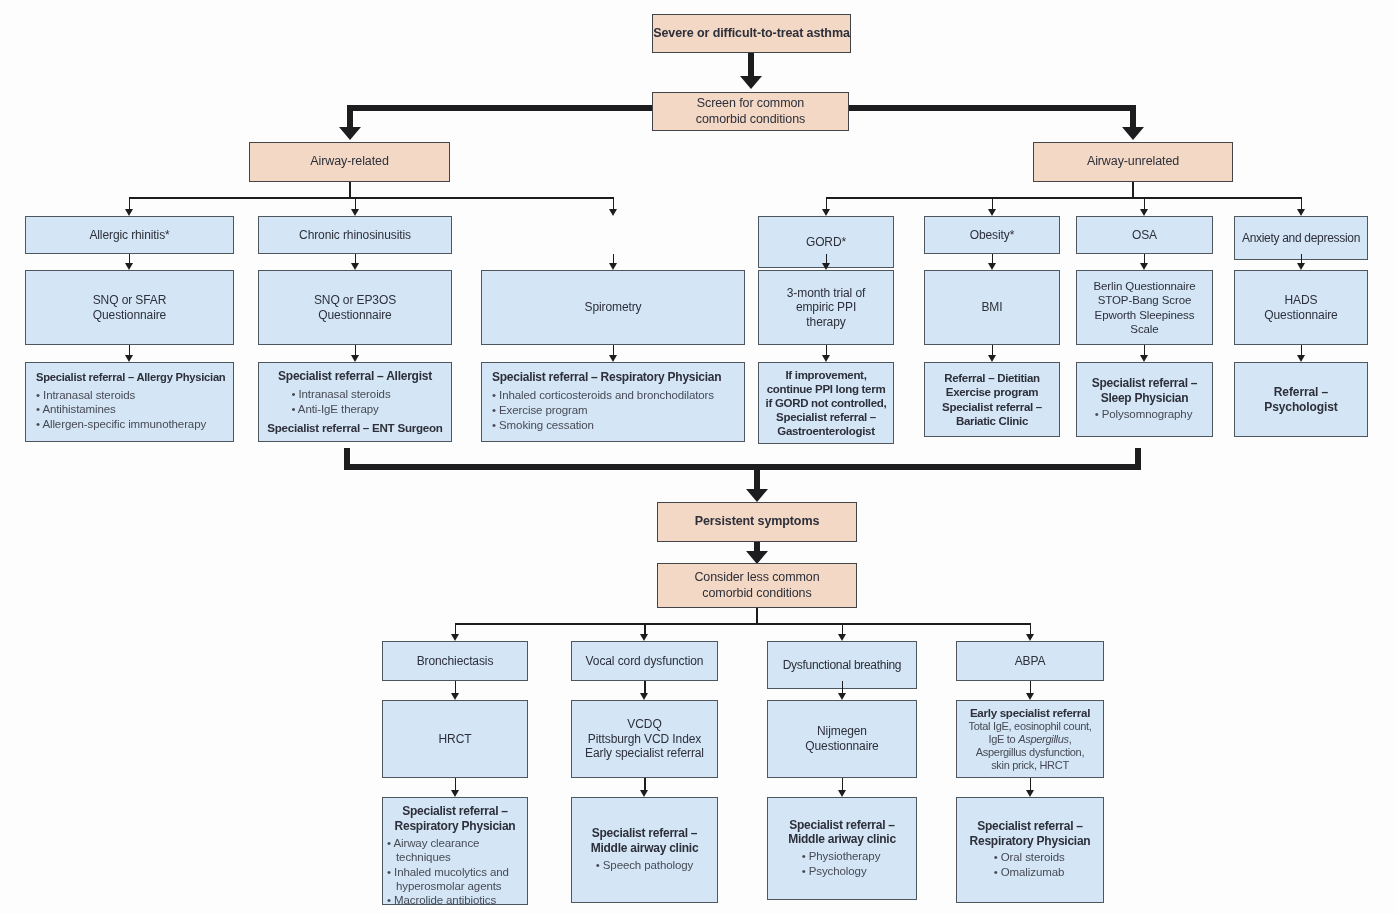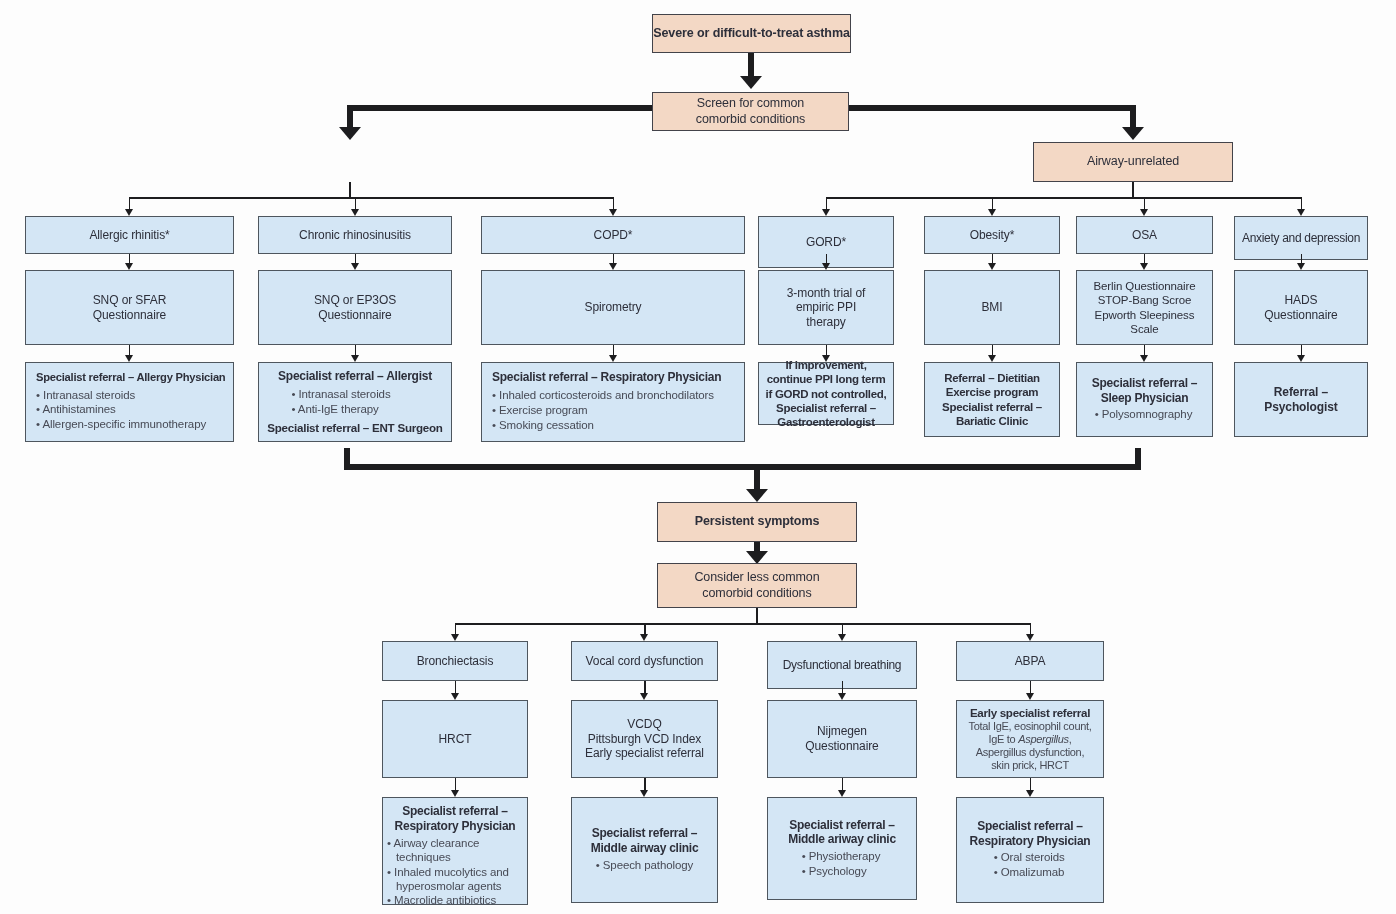--- a/index.html
+++ b/index.html
@@ -60,20 +60,23 @@
 comorbid conditions</span>
   </div>
 
   <div class="ln" style="left:350px;top:105px;width:302px;height:6px;"></div>
   <div class="ln" style="left:849px;top:105px;width:287px;height:6px;"></div>
   <div class="ln" style="left:347px;top:105px;width:6px;height:22px;"></div>
   <div class="tri-big" style="left:339px;top:127px;"></div>
   <div class="ln" style="left:1130px;top:105px;width:6px;height:22px;"></div>
   <div class="tri-big" style="left:1122px;top:127px;"></div>
 
+  <div class="box salmon fs125" style="left:249px;top:142px;width:201px;height:40px;">
+    <span>Airway-related</span>
+  </div>
   <div class="box salmon fs125" style="left:1033px;top:142px;width:200px;height:40px;">
     <span>Airway-unrelated</span>
   </div>
 
   <div class="ln" style="left:349px;top:182px;width:1.5px;height:16px;"></div>
   <div class="ln" style="left:1132px;top:182px;width:1.5px;height:16px;"></div>
   <div class="ln" style="left:129px;top:197px;width:484px;height:1.5px;"></div>
   <div class="ln" style="left:826px;top:197px;width:475px;height:1.5px;"></div>
 
   <div class="ln" style="left:128.5px;top:197px;width:1.5px;height:12px;"></div>
@@ -90,23 +93,20 @@
   <div class="tri" style="left:1139.5px;top:209px;"></div>
   <div class="ln" style="left:1300.5px;top:197px;width:1.5px;height:12px;"></div>
   <div class="tri" style="left:1296.5px;top:209px;"></div>
 
   <div class="box blue fs12" style="left:25px;top:216px;width:209px;height:38px;">
     <span>Allergic rhinitis*</span>
     </div>
   <div class="box blue fs12" style="left:258px;top:216px;width:194px;height:38px;align-items:center;">
     <span>Chronic rhinosinusitis</span>
     </div>
-  <div class="box blue fs12" style="left:481px;top:216px;width:264px;height:38px;">
-    <span>COPD*</span>
-    </div>
   <div class="box blue fs12" style="left:758px;top:216px;width:136px;height:52px;">
     <span>GORD*</span>
     </div>
   <div class="box blue fs12" style="left:924px;top:216px;width:136px;height:38px;">
     <span>Obesity*</span>
     </div>
   <div class="box blue fs12" style="left:1076px;top:216px;width:137px;height:38px;">
     <span>OSA</span>
     </div>
   <div class="box blue fs12 ls-tight" style="left:1234px;top:216px;width:134px;height:44px;">
@@ -193,21 +193,21 @@
 
   <div class="box blue left-box" style="left:481px;top:362px;width:264px;height:80px;">
     <div class="ref-title nowrap ls-tight">Specialist referral – Respiratory Physician</div>
     <ul class="bullets">
         <li>Inhaled corticosteroids and bronchodilators</li>
         <li>Exercise program</li>
         <li>Smoking cessation</li>
       </ul>
   </div>
 
-  <div class="box blue bold fs115 ls-tight" style="left:758px;top:362px;width:136px;height:63px;">
+  <div class="box blue bold fs115 ls-tight" style="left:758px;top:362px;width:136px;height:82px;">
     <span class="pre">If improvement,
 continue PPI long term
 if GORD not controlled,
 Specialist referral –
 Gastroenterologist</span>
     </div>
 
   <div class="box blue bold fs115 ls-tight" style="left:924px;top:362px;width:136px;height:75px;">
     <span class="pre">Referral – Dietitian
 Exercise program

